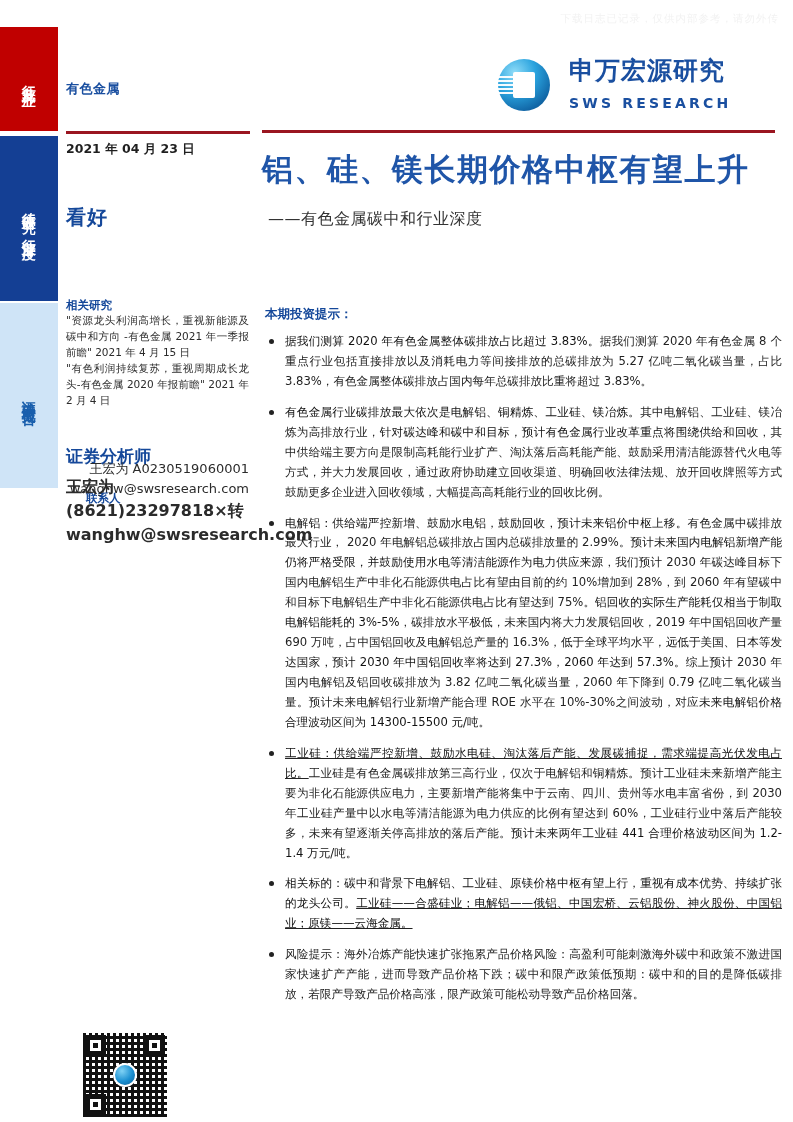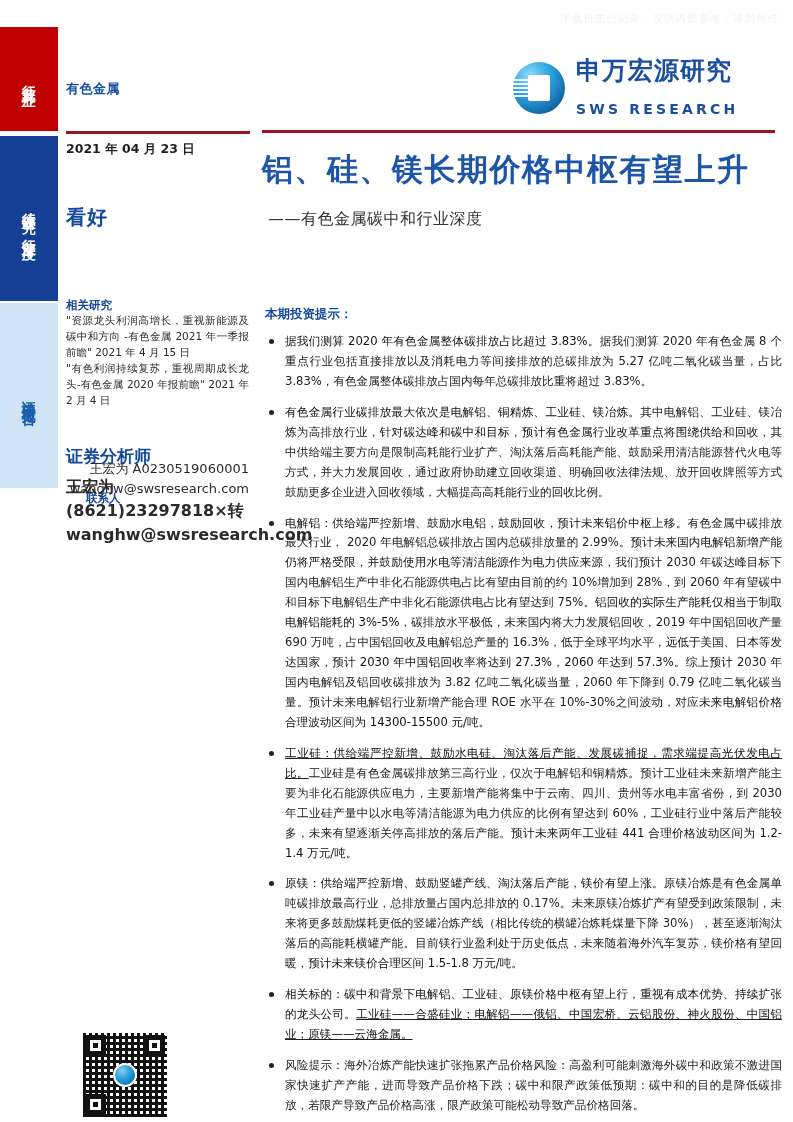--- a/index.html
+++ b/index.html
@@ -180,25 +180,25 @@
   #qr-caption {
     margin-top: 4px;
     font-size: 9px;
     color: #222;
     white-space: nowrap;
   }
 
   
   #logo-wrap {
     position: absolute;
-    left: 513px;
+    left: 498px;
     top: 58px;
     display: flex;
     align-items: center;
-    gap: 11px;
+    gap: 19px;
   }
   #logo-mark {
     width: 52px;
     height: 52px;
     border-radius: 50%;
     background: radial-gradient(circle at 32% 26%, #8fdcf8 0%, #2aa3de 40%, #1268a8 75%, #0c4d80 100%);
     position: relative;
     flex: 0 0 auto;
   }
   #logo-mark::before {
@@ -222,21 +222,21 @@
     color: #1a4fa0;
     letter-spacing: 1px;
     line-height: 1.05;
   }
   #logo-en {
     font-size: 14px;
     font-weight: bold;
     color: #1a4fa0;
     letter-spacing: 3.2px;
     line-height: 1.1;
-    margin-top: 18px;
+    margin-top: 12px;
   }
 
   #main-rule {
     position: absolute;
     left: 262px;
     top: 130px;
     width: 513px;
     height: 3px;
     background: #9a1520;
   }
@@ -371,16 +371,15 @@
 
 <div id="doc-title">铝、硅、镁长期价格中枢有望上升</div>
 <div id="doc-subtitle">——有色金属碳中和行业深度</div>
 
 <div id="tips-heading">本期投资提示：</div>
 <div id="bullets">
     <div class="bullet"><b>据我们测算 2020 年有色金属整体碳排放占比超过 3.83%。</b>据我们测算 2020 年有色金属 8 个重点行业包括直接排放以及消耗电力等间接排放的总碳排放为 5.27 亿吨二氧化碳当量，占比 3.83%，有色金属整体碳排放占国内每年总碳排放比重将超过 3.83%。</div>
     <div class="bullet"><b>有色金属行业碳排放最大依次是电解铝、铜精炼、工业硅、镁冶炼。</b>其中电解铝、工业硅、镁冶炼为高排放行业，<b>针对碳达峰和碳中和目标，预计有色金属行业改革重点将围绕供给和回收</b>，其中供给端主要方向是限制高耗能行业扩产、淘汰落后高耗能产能、鼓励采用清洁能源替代火电等方式，并大力发展回收，通过政府协助建立回收渠道、明确回收法律法规、放开回收牌照等方式鼓励更多企业进入回收领域，大幅提高高耗能行业的回收比例。</div>
     <div class="bullet"><b>电解铝：供给端严控新增、鼓励水电铝，鼓励回收，预计未来铝价中枢上移。</b>有色金属中碳排放最大行业， 2020 年电解铝总碳排放占国内总碳排放量的 2.99%。<b>预计未来国内电解铝新增产能仍将严格受限，并鼓励使用水电等清洁能源作为电力供应来源</b>，我们预计 2030 年碳达峰目标下国内电解铝生产中非化石能源供电占比有望由目前的约 10%增加到 28%，到 2060 年有望碳中和目标下电解铝生产中非化石能源供电占比有望达到 75%。<b>铝回收的实际生产能耗仅相当于制取电解铝能耗的 3%-5%</b>，碳排放水平极低，未来国内将大力发展铝回收，2019 年中国铝回收产量 690 万吨，占中国铝回收及电解铝总产量的 16.3%，<b>低于全球平均水平，远低于美国、日本等发达国家，预计 2030 年中国铝回收率将达到 27.3%，2060 年达到 57.3%。综上预计</b> 2030 年国内电解铝及铝回收碳排放为 3.82 亿吨二氧化碳当量，2060 年下降到 0.79 亿吨二氧化碳当量。预计未来电解铝行业新增产能合理 ROE 水平在 10%-30%之间波动，对应<b>未来电解铝价格合理波动区间为 14300-15500 元/吨。</b></div>
     <div class="bullet"><u><b>工业硅：供给端严控新增、鼓励水电硅、淘汰落后产能、发展碳捕捉，需求端提高光伏发电占比。</b></u>工业硅是有色金属碳排放第三高行业，仅次于电解铝和铜精炼。预计工业硅未来新增产能主要为非化石能源供应电力，主要新增产能将集中于云南、四川、贵州等水电丰富省份，到 2030 年工业硅产量中以水电等清洁能源为电力供应的比例有望达到 60%，工业硅行业中落后产能较多，未来有望逐渐关停高排放的落后产能。<b>预计未来两年工业硅 441 合理价格波动区间为 1.2-1.4 万元/吨。</b></div>
-    <div class="bullet"><b>原镁：供给端严控新增、鼓励竖罐产线、淘汰落后产能，镁价有望上涨。</b>原镁冶炼是有色金属单吨碳排放最高行业，总排放量占国内总排放的 0.17%。未来原镁冶炼扩产有望受到政策限制，未来将更多鼓励煤耗更低的竖罐冶炼产线（相比传统的横罐冶炼耗煤量下降 30%），甚至逐渐淘汰落后的高能耗横罐产能。目前镁行业盈利处于历史低点，未来随着海外汽车复苏，镁价格有望回暖，<b>预计未来镁价合理区间 1.5-1.8 万元/吨。</b></div>
     <div class="bullet"><b>相关标的：碳中和背景下电解铝、工业硅、原镁价格中枢有望上行，重视有成本优势、持续扩张的龙头公司。</b><u><b>工业硅——合盛硅业；电解铝——俄铝、中国宏桥、云铝股份、神火股份、中国铝业；原镁——云海金属。</b></u></div>
     <div class="bullet">风险提示：海外冶炼产能快速扩张拖累产品价格风险：高盈利可能刺激海外碳中和政策不激进国家快速扩产产能，进而导致产品价格下跌；碳中和限产政策低预期：碳中和的目的是降低碳排放，若限产导致产品价格高涨，限产政策可能松动导致产品价格回落。</div>
   </div>
 
 </body></html>

